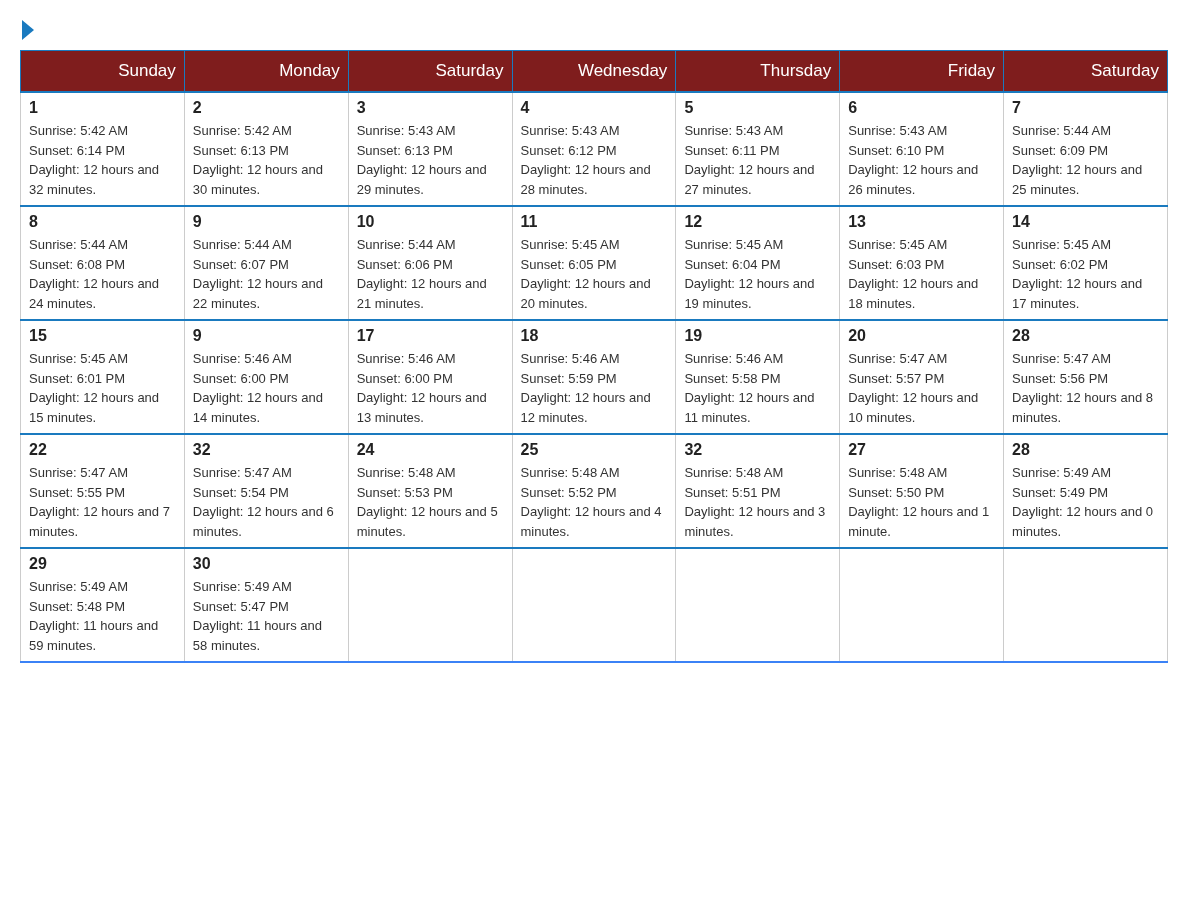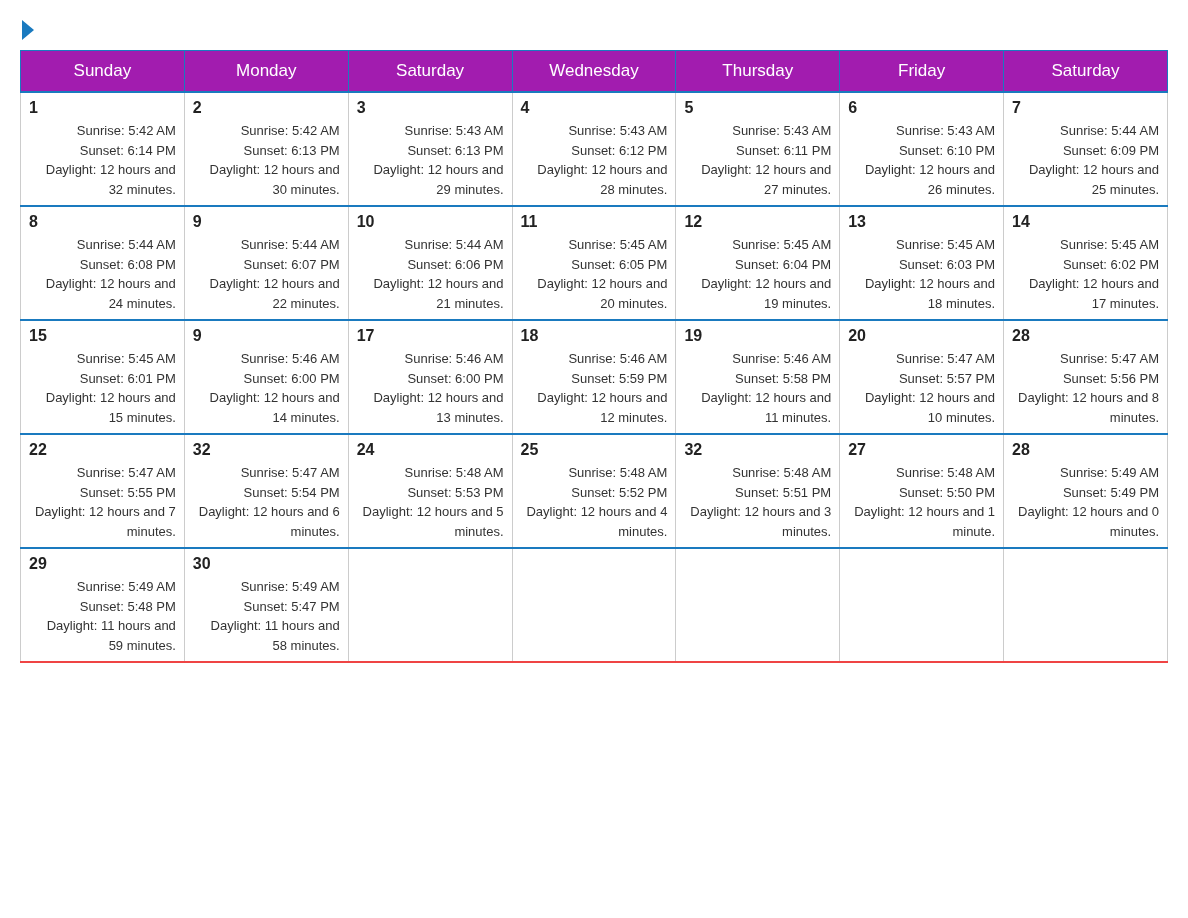--- a/index.html
+++ b/index.html
@@ -59,24 +59,24 @@
       font-size: 20px;
       color: #444;
       margin-top: 4px;
     }
     .calendar {
       width: 100%;
       border-collapse: collapse;
       margin-top: 10px;
     }
     .calendar th {
-      background-color: #a21caf;
+      background-color: #7f1d1d;
       color: white;
       padding: 10px 8px;
-      text-align: center;
+      text-align: right;
       font-size: 17px;
       font-weight: normal;
       border: 1px solid #1a7abf;
     }
     .calendar td {
       border: 1px solid #cccccc;
       vertical-align: top;
       padding: 6px 8px;
       width: 14.28%;
       min-height: 100px;
@@ -87,27 +87,26 @@
     .day-number {
       font-size: 16px;
       font-weight: bold;
       color: #222;
       margin-bottom: 4px;
     }
     .day-info {
       font-size: 13px;
       color: #333;
       line-height: 1.5;
-      text-align: right;
     }
     .empty-cell {
       background: #fff;
     }
     .calendar tbody tr:last-child {
-      border-bottom: 2px solid #ef4444;
+      border-bottom: 2px solid #3b82f6;
     }
   </style>
 </head>
 <body>
 
 <div class="header">
   <div class="logo">
     <div class="logo-text">
       <span class="logo-general"></span>
       <div class="logo-blue-part">

